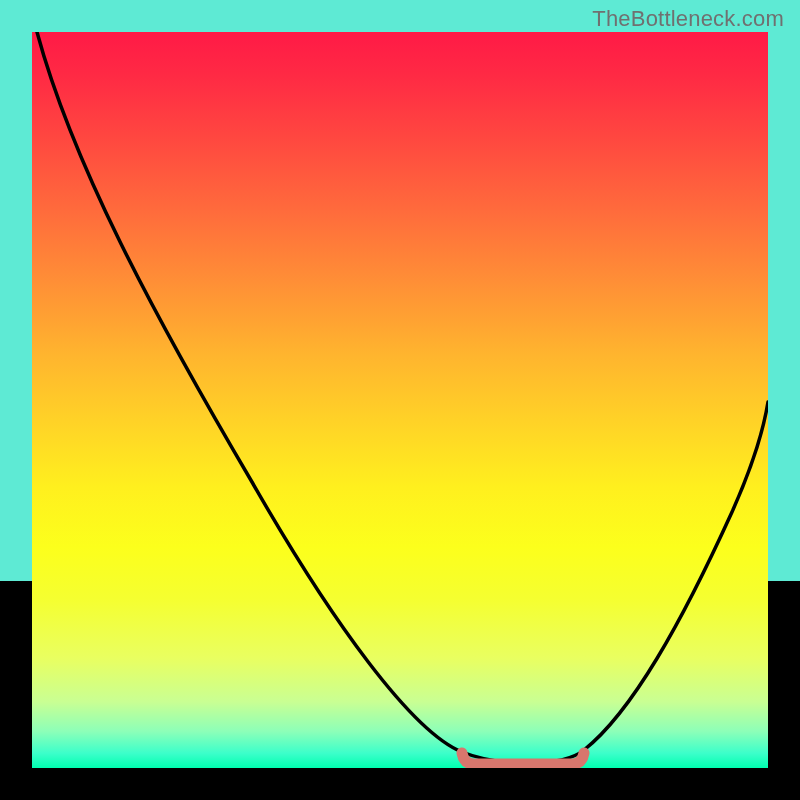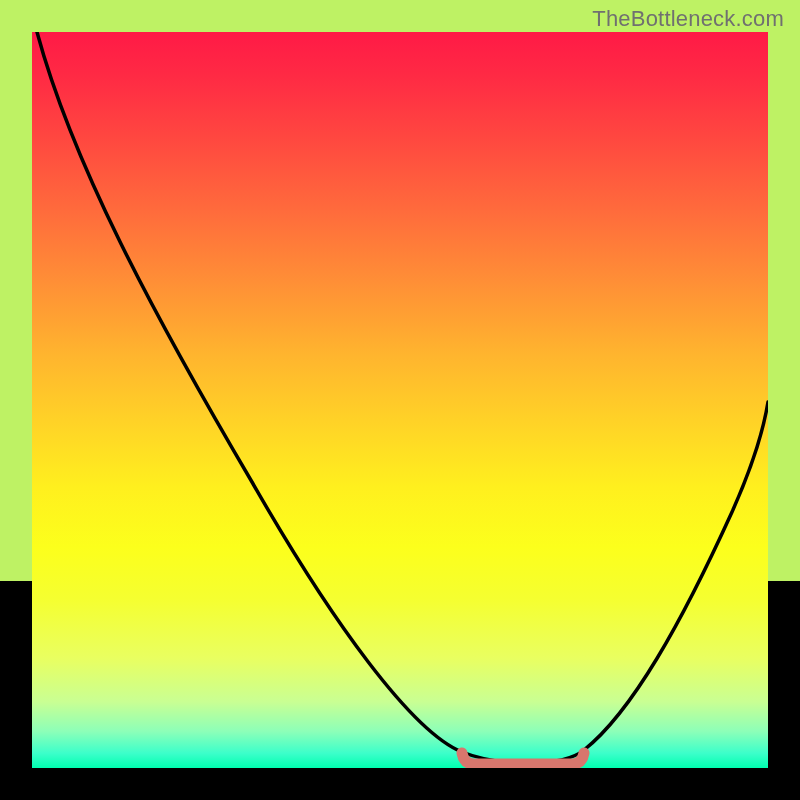--- a/index.html
+++ b/index.html
@@ -8,21 +8,21 @@
     width: 800px;
     height: 800px;
     background: #000;
     overflow: hidden;
     font-family: Arial, sans-serif;
   }
   .frame {
     width: 800px;
     height: 581px;
     position: relative;
-    background: #bef264;
+    background: #5eead4;
   }
   .attribution {
     position: absolute;
     top: 6px;
     right: 16px;
     color: #707070;
     font-size: 22px;
     letter-spacing: 0.2px;
   }
   .plot {

